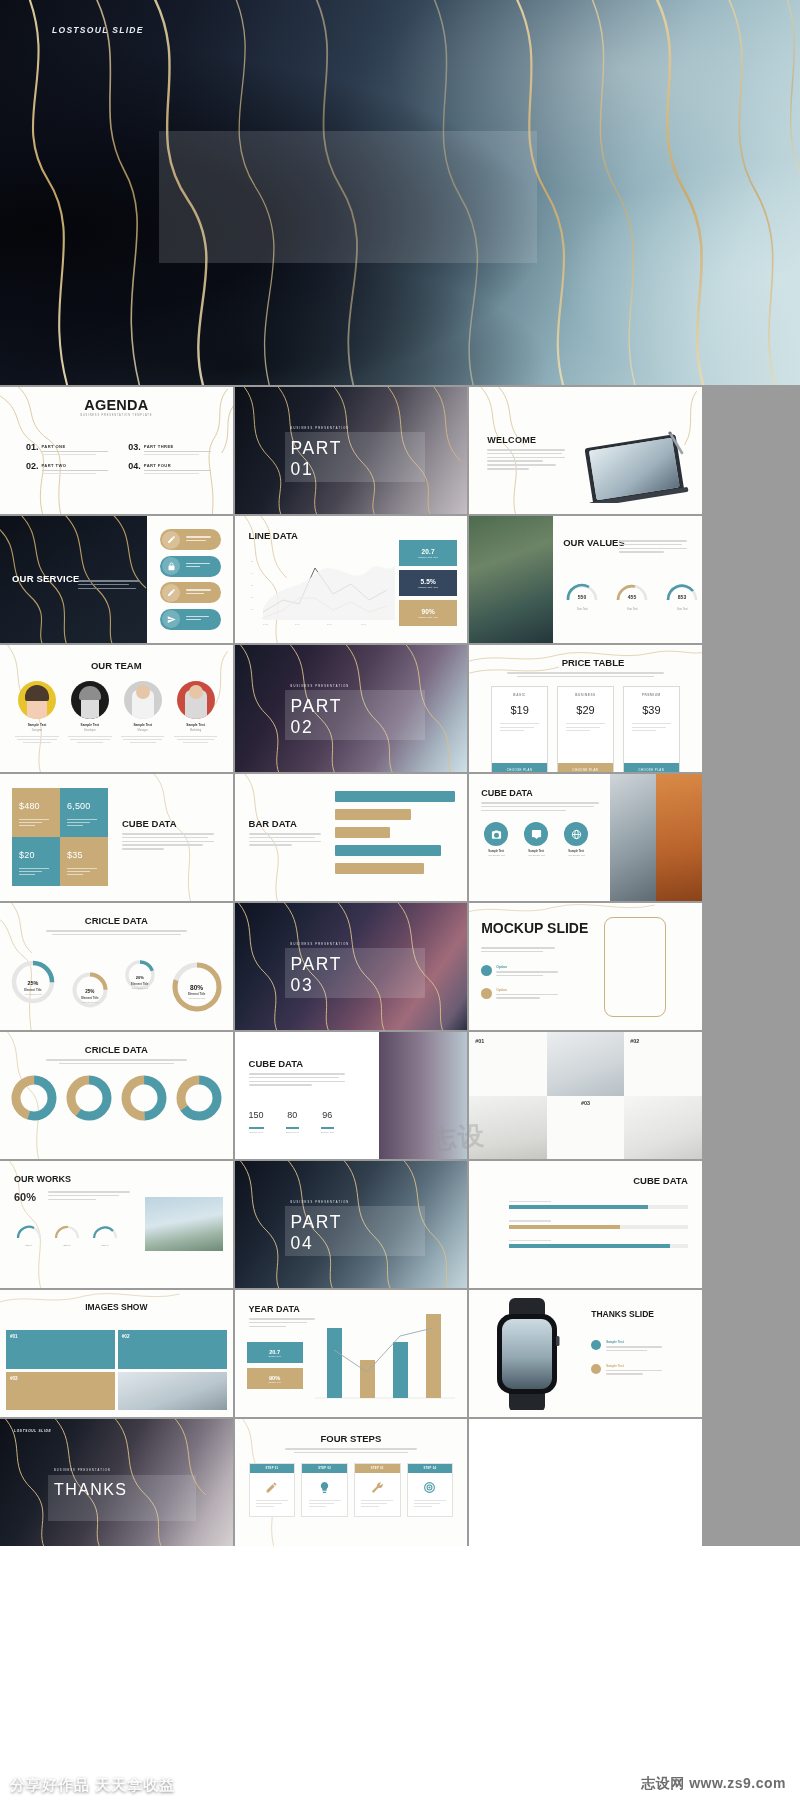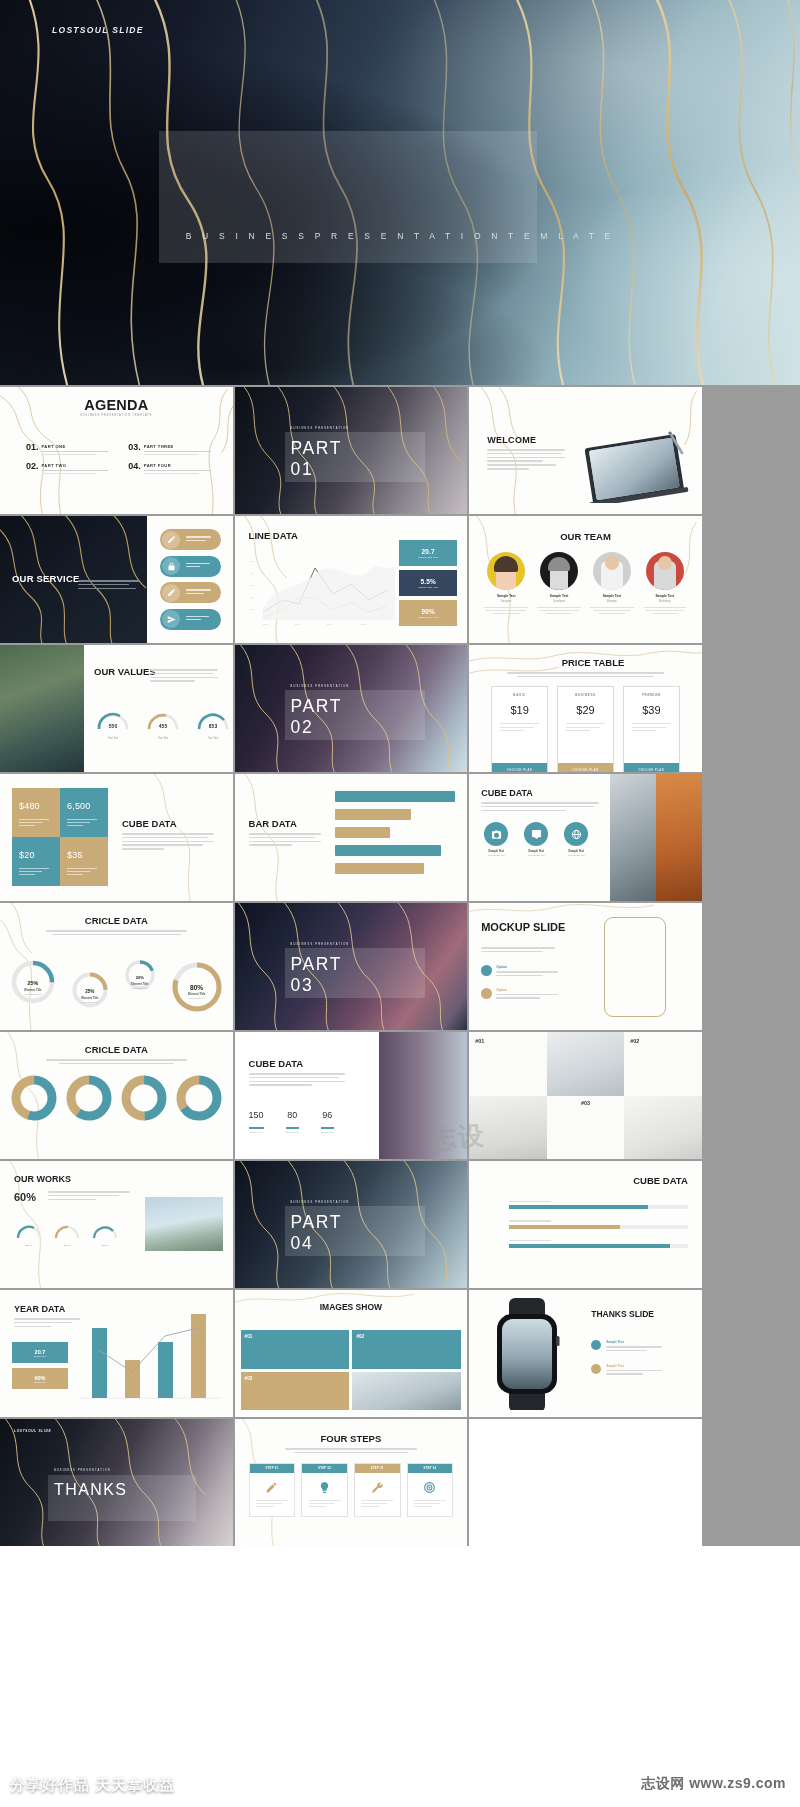--- a/index.html
+++ b/index.html
@@ -166,21 +166,21 @@
   
   .cr-title { position:absolute; left:0; right:0; top:12px; text-align:center; font-size:9.5px; font-weight:700; color:#1b1b1b;}
   .cr-sub { position:absolute; left:46px; right:46px; top:27px;}
   .cr-row { position:absolute; left:10px; right:10px; top:42px; display:flex; align-items:center; justify-content:space-between;}
   .cr-item { text-align:center; }
   .cr-val { font-size:5.4px; font-weight:700; color:#222;}
   .cr-lbl { font-size:2.8px; font-weight:700; color:#555; margin-top:1.5px;}
   .cr-l2 { font-size:2.3px; color:#aaa; margin-top:1px;}
 
   
-  .mk-title { position:absolute; left:12px; top:18px; font-size:11px; font-weight:700; color:#1b1b1b; line-height:1.12;}
+  .mk-title { position:absolute; left:12px; top:18px; font-size:14px; font-weight:700; color:#1b1b1b; line-height:1.12;}
   .mk-lines { position:absolute; left:12px; top:44px; width:74px;}
   .mk-opts { position:absolute; left:12px; top:62px;}
   .mk-opt { display:flex; align-items:flex-start; gap:4px; margin-bottom:9px;}
   .mk-dot { width:11px;height:11px;border-radius:50%; background:#4e9aa8; flex:0 0 11px;}
   .mk-opt-t { font-size:3.4px; font-weight:700; color:#4e9aa8;}
   .mk-opt-l { margin-top:2px; width:62px;}
   .phone { position:absolute; right:36px; top:14px; width:62px; height:100px; border:1.2px solid #c9b184; border-radius:9px;}
 
   
   .dn-row { position:absolute; left:10px; right:10px; top:42px; display:flex; justify-content:space-between;}
@@ -292,21 +292,20 @@
       <path d="M430,-10 C470,70 420,128 460,196 C502,266 452,322 476,395" stroke-width="1.5" opacity=".5"></path>
       <path d="M512,-10 C556,66 506,126 546,192 C588,262 540,318 566,395" stroke-width="2.2" opacity=".95"></path>
       <path d="M588,-10 C626,66 578,124 616,190 C656,258 612,318 638,395" stroke-width="1.5" opacity=".8"></path>
       <path d="M652,-10 C694,62 644,122 684,190 C724,258 680,316 706,395" stroke-width="2.6" opacity=".95"></path>
       <path d="M724,-10 C766,64 716,124 756,192 C794,260 752,318 778,395" stroke-width="1.7" opacity=".85"></path>
       <path d="M784,-10 C812,60 770,118 806,186" stroke-width="1.4" opacity=".7"></path>
     </g>
   </svg>
   <div class="hero-brand">LOSTSOUL SLIDE</div>
   <div class="hero-plate"></div>
-  <div class="hero-sub">B U S I N E S S   P R E S E N T A T I O N   T E M L A T E</div>
 </div>
 
 <div class="grid">
 
   <div class="slide">
     <svg class="marble-lines" viewBox="0 0 233 127">
       <g fill="none" stroke="#c9a96a" stroke-width=".8" opacity=".75">
         <path d="M-5,6 C26,22 10,40 34,56 C56,72 32,96 44,132"></path>
         <path d="M14,-4 C40,16 22,34 48,52 C72,70 52,96 62,132"></path>
         <path d="M228,2 C214,18 226,34 214,52 C202,72 218,96 212,132"></path>
@@ -509,20 +508,57 @@
         <span>Sample Text Here</span>
       </div>
       <div class="ld-stat" style="background:#c9ab78">
         <b>90%</b>
         <span>Sample Text Here</span>
       </div>
     </div>
   </div>
 
   <div class="slide">
+    <div class="ov-img"></div>
+    <div class="ov-title">OUR VALUES</div>
+    <div class="ov-lines muted-lines">
+      <div class="muted-line" style="width:100%"></div>
+        <div class="muted-line" style="width:92%"></div>
+      <div class="muted-line" style="width:100%"></div>
+        <div class="muted-line" style="width:66%"></div>
+    </div>
+    <div class="ov-arcs">
+      <div class="ov-arc">
+        <svg width="34" height="22" viewBox="0 0 34 22">
+            <path d="M3,20 A14,14 0 0 1 31,20" fill="none" stroke="#e6e6e6" stroke-width="2.6"></path>
+            <path d="M3,20 A14,14 0 0 1 24,7" fill="none" stroke="#4e9aa8" stroke-width="2.6"></path>
+        <text x="17" y="19" text-anchor="middle" font-size="5" font-weight="bold" fill="#333" font-family="Liberation Sans">550</text>
+          </svg>
+        <div class="lbl">Your Text</div>
+      </div>
+      <div class="ov-arc">
+        <svg width="34" height="22" viewBox="0 0 34 22">
+            <path d="M3,20 A14,14 0 0 1 31,20" fill="none" stroke="#e6e6e6" stroke-width="2.6"></path>
+            <path d="M3,20 A14,14 0 0 1 20,6.5" fill="none" stroke="#c9ab78" stroke-width="2.6"></path>
+        <text x="17" y="19" text-anchor="middle" font-size="5" font-weight="bold" fill="#333" font-family="Liberation Sans">455</text>
+          </svg>
+        <div class="lbl">Your Text</div>
+      </div>
+      <div class="ov-arc">
+        <svg width="34" height="22" viewBox="0 0 34 22">
+            <path d="M3,20 A14,14 0 0 1 31,20" fill="none" stroke="#e6e6e6" stroke-width="2.6"></path>
+            <path d="M3,20 A14,14 0 0 1 28,11" fill="none" stroke="#4e9aa8" stroke-width="2.6"></path>
+        <text x="17" y="19" text-anchor="middle" font-size="5" font-weight="bold" fill="#333" font-family="Liberation Sans">853</text>
+          </svg>
+        <div class="lbl">Your Text</div>
+      </div>
+    </div>
+  </div>
+
+  <div class="slide">
     <svg class="marble-lines" viewBox="0 0 233 127">
       <g fill="none" stroke="#c9a96a" stroke-width=".8" opacity=".6">
         <path d="M4,-4 C28,20 8,42 32,64 C52,84 32,106 42,132"></path>
         <path d="M228,6 C214,24 228,42 214,62"></path>
       </g>
     </svg>
     <div class="team-title">OUR TEAM</div>
     <div class="team-row">
       <div class="team-m">
         <div class="avatar" style="background:#e8c42c">
@@ -568,57 +604,20 @@
           <div style="position:absolute;left:8px;top:9px;width:22px;height:32px;border-radius:6px;background:#d9d9d9"></div>
           <div style="position:absolute;left:12px;top:4px;width:14px;height:14px;border-radius:50%;background:#e7c6a8"></div>
         </div>
         <div class="team-name">Sample Text</div>
         <div class="team-role">Marketing</div>
         <div class="team-bio">
             <div style="width:92%"></div>
             <div style="width:82%"></div>
             <div style="width:54%"></div>
           </div>
-      </div>
-    </div>
-  </div>
-
-  <div class="slide">
-    <div class="ov-img"></div>
-    <div class="ov-title">OUR VALUES</div>
-    <div class="ov-lines muted-lines">
-      <div class="muted-line" style="width:100%"></div>
-        <div class="muted-line" style="width:92%"></div>
-      <div class="muted-line" style="width:100%"></div>
-        <div class="muted-line" style="width:66%"></div>
-    </div>
-    <div class="ov-arcs">
-      <div class="ov-arc">
-        <svg width="34" height="22" viewBox="0 0 34 22">
-            <path d="M3,20 A14,14 0 0 1 31,20" fill="none" stroke="#e6e6e6" stroke-width="2.6"></path>
-            <path d="M3,20 A14,14 0 0 1 24,7" fill="none" stroke="#4e9aa8" stroke-width="2.6"></path>
-        <text x="17" y="19" text-anchor="middle" font-size="5" font-weight="bold" fill="#333" font-family="Liberation Sans">550</text>
-          </svg>
-        <div class="lbl">Your Text</div>
-      </div>
-      <div class="ov-arc">
-        <svg width="34" height="22" viewBox="0 0 34 22">
-            <path d="M3,20 A14,14 0 0 1 31,20" fill="none" stroke="#e6e6e6" stroke-width="2.6"></path>
-            <path d="M3,20 A14,14 0 0 1 20,6.5" fill="none" stroke="#c9ab78" stroke-width="2.6"></path>
-        <text x="17" y="19" text-anchor="middle" font-size="5" font-weight="bold" fill="#333" font-family="Liberation Sans">455</text>
-          </svg>
-        <div class="lbl">Your Text</div>
-      </div>
-      <div class="ov-arc">
-        <svg width="34" height="22" viewBox="0 0 34 22">
-            <path d="M3,20 A14,14 0 0 1 31,20" fill="none" stroke="#e6e6e6" stroke-width="2.6"></path>
-            <path d="M3,20 A14,14 0 0 1 28,11" fill="none" stroke="#4e9aa8" stroke-width="2.6"></path>
-        <text x="17" y="19" text-anchor="middle" font-size="5" font-weight="bold" fill="#333" font-family="Liberation Sans">853</text>
-          </svg>
-        <div class="lbl">Your Text</div>
       </div>
     </div>
   </div>
 
   <div class="slide part-slide" style="background:linear-gradient(120deg,#121826 0%,#2b2338 26%,#4e3f56 48%,#7a6a82 68%,#a8b6c2 86%,#cfe0e6 100%);">
     <svg class="marble-lines" viewBox="0 0 233 127">
       <g fill="none" stroke="#dcc089" stroke-width="1" opacity=".9">
         <path d="M2,-4 C28,22 6,46 32,70 C54,92 34,112 46,132"></path>
         <path d="M52,-4 C80,24 58,48 86,74 C108,96 90,114 102,132"></path>
         <path d="M108,-4 C136,24 114,50 142,76 C164,98 148,114 160,132"></path>
@@ -1048,20 +1047,41 @@
       <div class="cp-row">
         <div class="cp-lbl"></div>
         <div class="cp-track">
             <div class="cp-fill" style="width:90%;background:#4e9aa8"></div>
           </div>
       </div>
     </div>
   </div>
 
   <div class="slide">
+    <svg class="marble-lines" viewBox="0 0 233 127">
+      <g fill="none" stroke="#c9a96a" stroke-width=".8" opacity=".5">
+          <path d="M-6,14 C22,2 50,16 84,6 C116,-2 146,12 180,4"></path>
+        </g>
+    </svg>
+    <div class="is-title">IMAGES SHOW</div>
+    <div class="is-grid">
+      <div class="is-cell" style="background:#4e9aa8">
+        <span class="is-tag">#01</span>
+      </div>
+      <div class="is-cell" style="background:#4e9aa8">
+        <span class="is-tag">#02</span>
+      </div>
+      <div class="is-cell" style="background:#c9ab78">
+        <span class="is-tag">#03</span>
+      </div>
+      <div class="is-cell" style="background:linear-gradient(160deg,#dfe6ea,#b9c6cd 60%,#8c9aa2)"></div>
+    </div>
+  </div>
+
+  <div class="slide">
     <div class="yd-title">YEAR DATA</div>
     <div class="yd-lines muted-lines">
       <div class="muted-line" style="width:100%"></div>
         <div class="muted-line" style="width:88%"></div>
         <div class="muted-line" style="width:56%"></div>
     </div>
     <div class="yd-stats">
       <div class="yd-stat" style="background:#4e9aa8">
         <b>20.7</b>
         <span>Sample Text</span>
@@ -1072,41 +1092,20 @@
       </div>
     </div>
     <svg class="yd-chart" viewBox="0 0 140 100">
       <line x1="0" y1="92" x2="140" y2="92" stroke="#e4e4e4" stroke-width=".8"></line>
       <rect x="12" y="22" width="15" height="70" fill="#4e9aa8"></rect>
       <rect x="45" y="54" width="15" height="38" fill="#c9ab78"></rect>
       <rect x="78" y="36" width="15" height="56" fill="#4e9aa8"></rect>
       <rect x="111" y="8" width="15" height="84" fill="#c9ab78"></rect>
       <polyline points="19,44 52,66 85,30 118,22" fill="none" stroke="#9aa7b0" stroke-width=".9"></polyline>
     </svg>
-  </div>
-
-  <div class="slide">
-    <svg class="marble-lines" viewBox="0 0 233 127">
-      <g fill="none" stroke="#c9a96a" stroke-width=".8" opacity=".5">
-          <path d="M-6,14 C22,2 50,16 84,6 C116,-2 146,12 180,4"></path>
-        </g>
-    </svg>
-    <div class="is-title">IMAGES SHOW</div>
-    <div class="is-grid">
-      <div class="is-cell" style="background:#4e9aa8">
-        <span class="is-tag">#01</span>
-      </div>
-      <div class="is-cell" style="background:#4e9aa8">
-        <span class="is-tag">#02</span>
-      </div>
-      <div class="is-cell" style="background:#c9ab78">
-        <span class="is-tag">#03</span>
-      </div>
-      <div class="is-cell" style="background:linear-gradient(160deg,#dfe6ea,#b9c6cd 60%,#8c9aa2)"></div>
-    </div>
   </div>
 
   <div class="slide">
     <svg class="dv-watch" viewBox="0 0 104 112">
       <rect x="34" y="0" width="36" height="22" rx="6" fill="#23262b"></rect>
       <rect x="34" y="90" width="36" height="24" rx="6" fill="#23262b"></rect>
       <rect x="22" y="16" width="60" height="80" rx="15" fill="#101216"></rect>
       <rect x="27" y="21" width="50" height="70" rx="11" fill="url(#wg)"></rect>
       <defs>
           <linearGradient id="wg" x1="0" y1="0" x2="0" y2="1">

